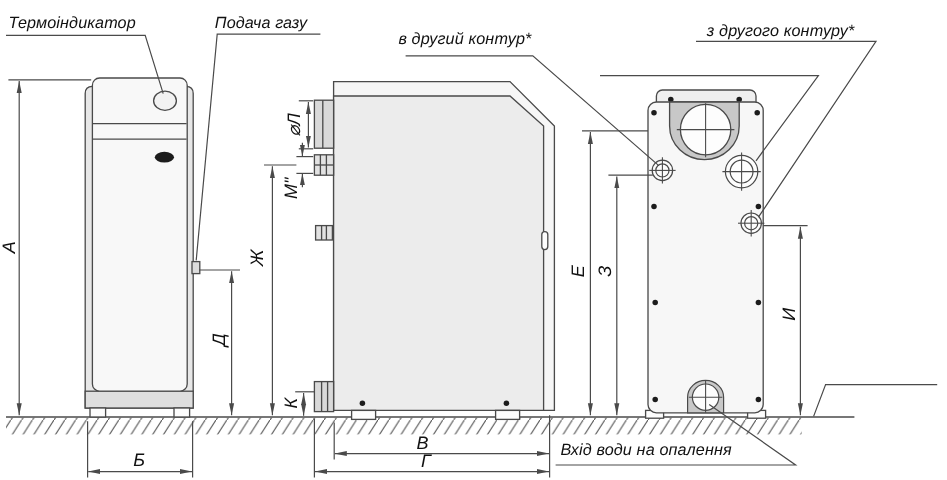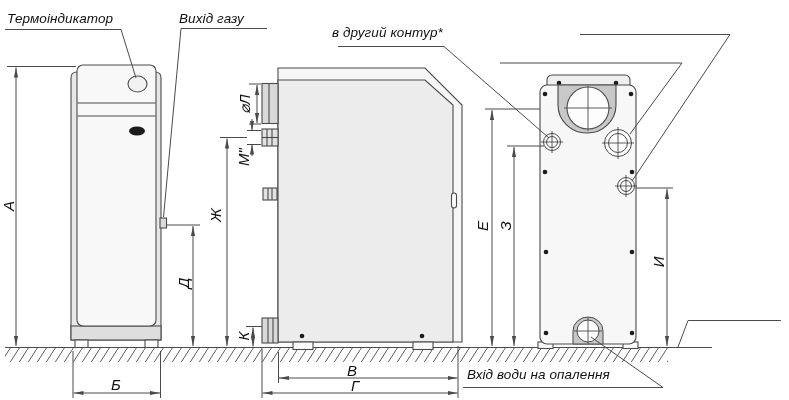--- a/index.html
+++ b/index.html
@@ -188,22 +188,23 @@
       <path d="M267,28.5 L181,28.5 L163.5,217"></path>
       <path d="M338,46.5 L444,46.5 L549,138"></path>
       <path d="M500,63 L682,63 L630,134"></path>
       <path d="M580,34.5 L730,34.5 L632,181"></path>
       <path d="M781,320.5 L688,320.5 L678,347"></path>
       <path d="M463,387.5 L663,387.5 L591,337"></path>
     </g>
   </svg>
 
   <div class="lbl" style="left:7px;top:11px">Термоіндикатор</div>
-  <div class="lbl" style="left:179px;top:11px">Вихід газу</div>
+  <div class="lbl" style="left:179px;top:11px">Подача газу</div>
   <div class="lbl" style="left:332px;top:25px">в другий контур*</div>
+  <div class="lbl" style="left:589px;top:18px">з другого контуру*</div>
   <div class="lbl" style="left:467px;top:367px">Вхід води на опалення</div>
 
   <div class="vdim" style="left:8px;top:206px">А</div>
   <div class="hdim" style="left:116px;top:384px">Б</div>
   <div class="hdim" style="left:352px;top:370px">В</div>
   <div class="hdim" style="left:355px;top:385px">Г</div>
   <div class="vdim" style="left:183px;top:283px">Д</div>
   <div class="vdim" style="left:215px;top:215px">Ж</div>
   <div class="vdim" style="left:245px;top:104px">⌀Л</div>
   <div class="vdim" style="left:243px;top:157px">М"</div>

